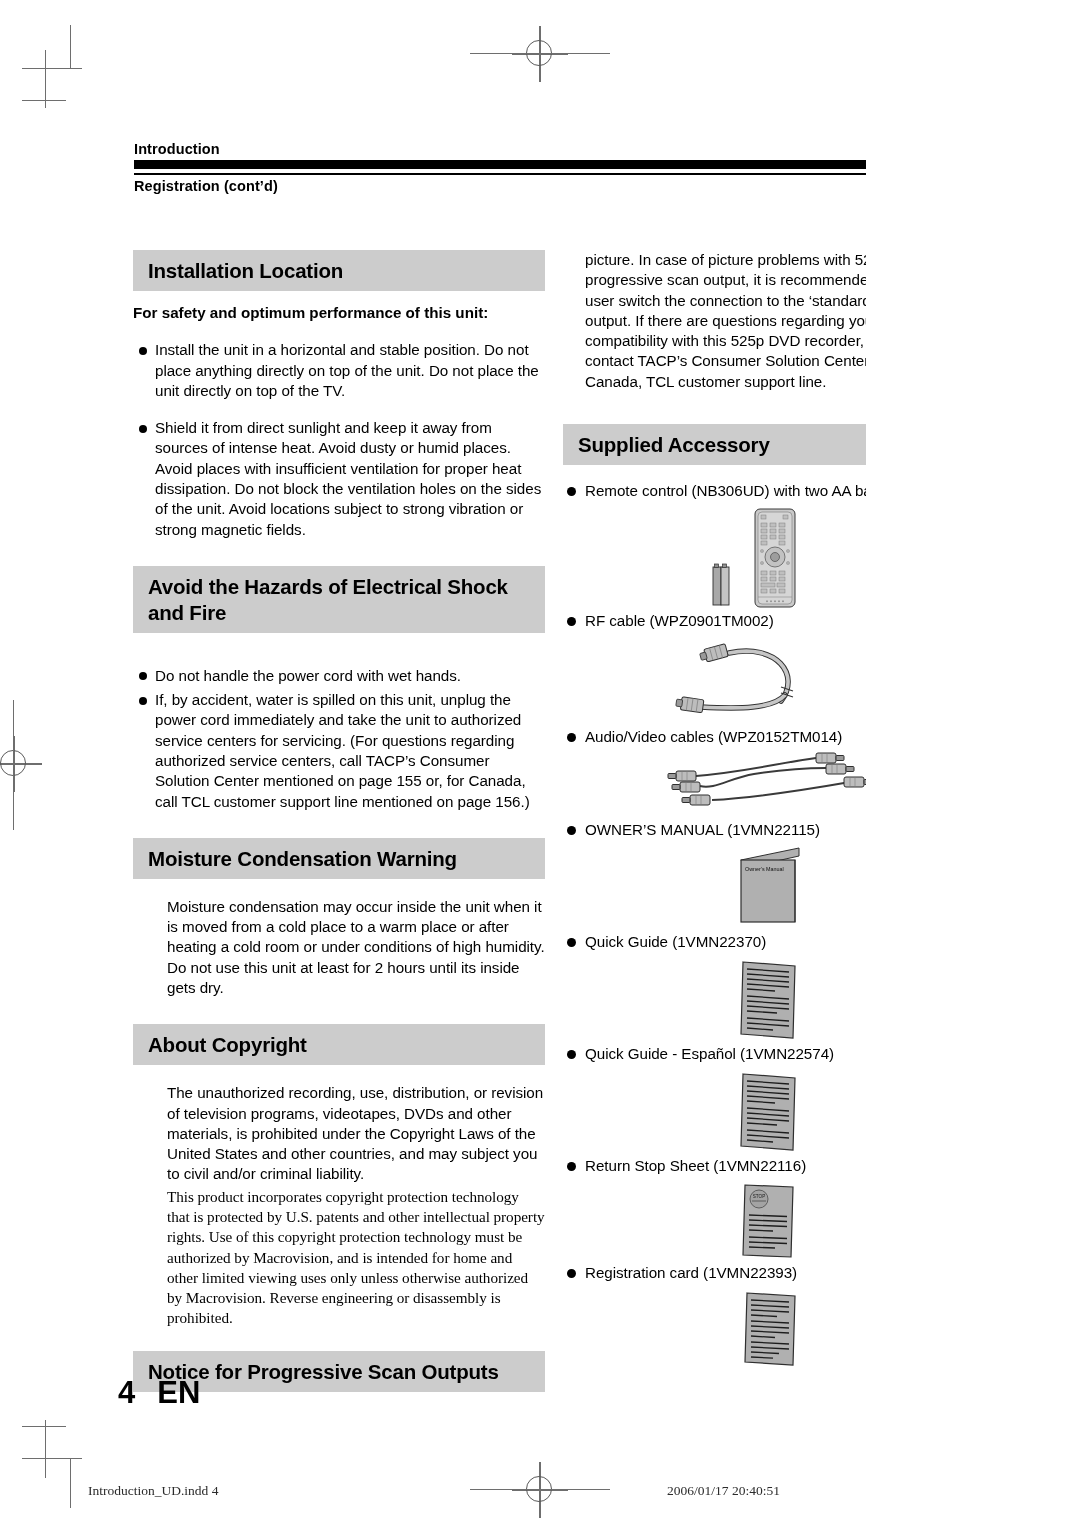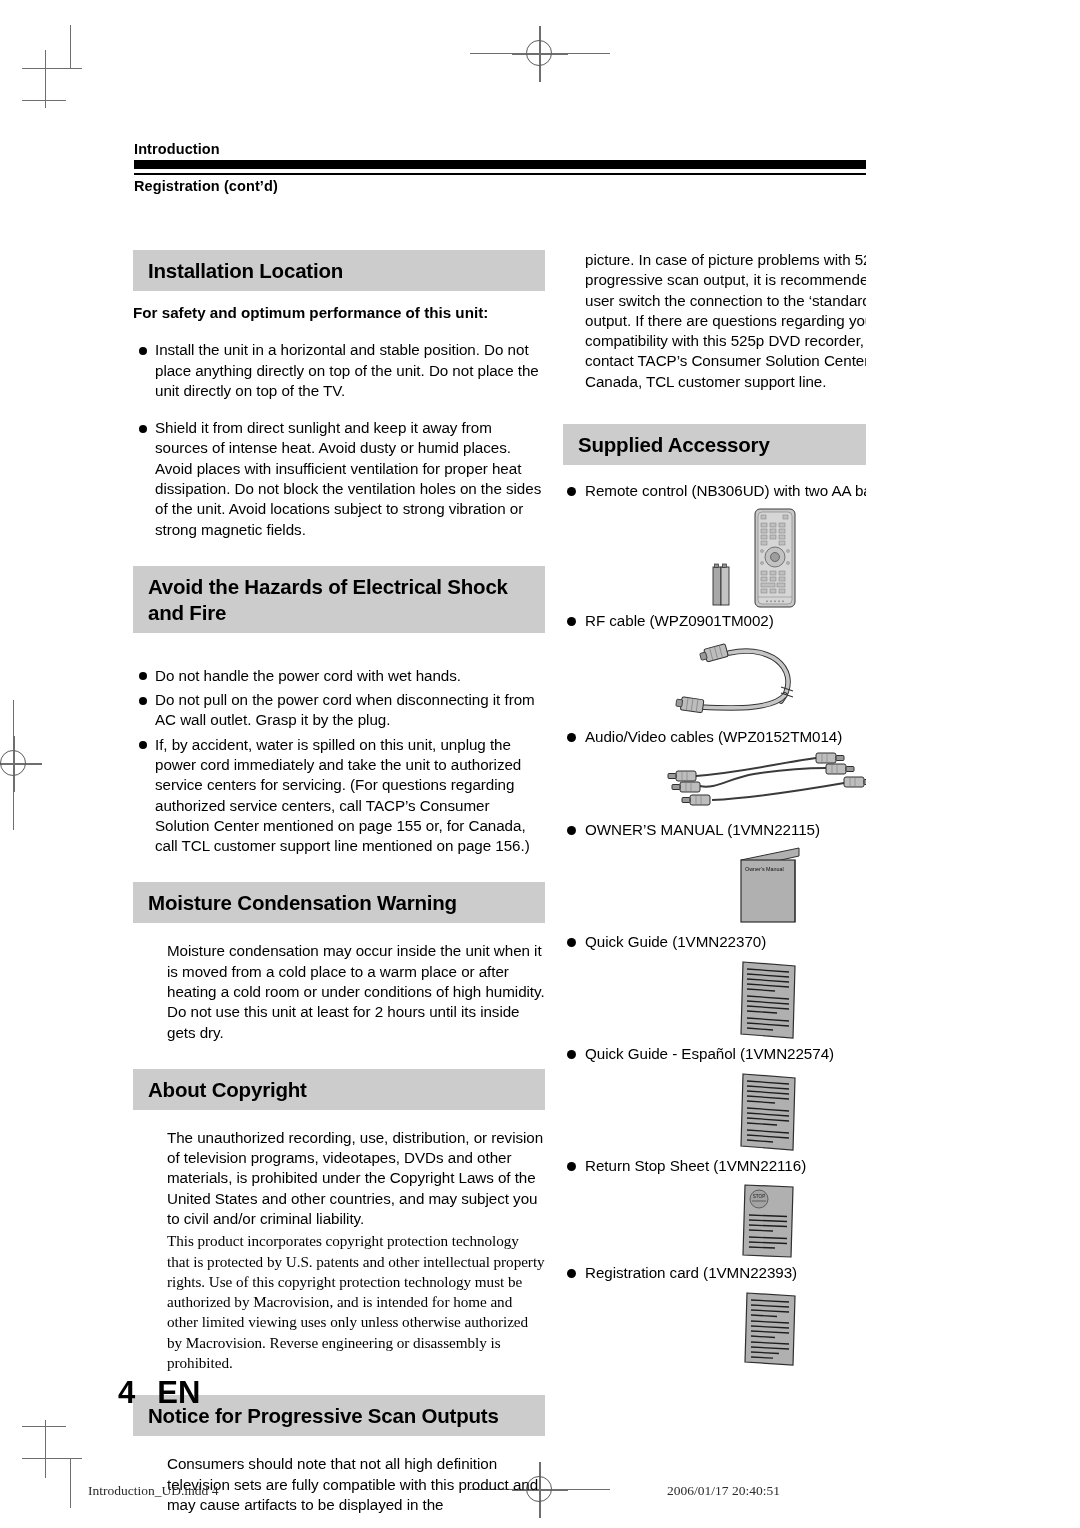--- a/index.html
+++ b/index.html
@@ -293,43 +293,38 @@
 
     <div class="sec-head">Avoid the Hazards of Electrical Shock and Fire</div>
     <div class="gap-16"></div>
     <ul class="bullets">
       <li>
         <span class="dot"></span>
         <span>Do not handle the power cord with wet hands.</span>
       </li>
       <li style="margin-top:4px;">
         <span class="dot"></span>
-        <span>Do not pull on the power cord when disconnecting it from AC wall outlet. Grasp it by the plug.</span>
-      </li>
-      <li style="margin-top:4px;">
-        <span class="dot"></span>
         <span>If, by accident, water is spilled on this unit, unplug the power cord immediately and take the unit to authorized service centers for servicing. (For questions regarding authorized service centers, call TACP’s Consumer Solution Center mentioned on page 155 or, for Canada, call TCL customer support line mentioned on page 156.)</span>
       </li>
     </ul>
 
     <div class="gap-26"></div>
 
     <div class="sec-head">Moisture Condensation Warning</div>
     <p class="para indent pad-top-18">Moisture condensation may occur inside the unit when it is moved from a cold place to a warm place or after heating a cold room or under conditions of high humidity. Do not use this unit at least for 2 hours until its inside gets dry.</p>
 
     <div class="gap-26"></div>
 
     <div class="sec-head">About Copyright</div>
     <p class="para indent pad-top-18">The unauthorized recording, use, distribution, or revision of television programs, videotapes, DVDs and other materials, is prohibited under the Copyright Laws of the United States and other countries, and may subject you to civil and/or criminal liability.</p>
     <p class="para indent">This product incorporates copyright protection technology that is protected by U.S. patents and other intellectual property rights. Use of this copyright protection technology must be authorized by Macrovision, and is intended for home and other limited viewing uses only unless otherwise authorized by Macrovision. Reverse engineering or disassembly is prohibited.</p>
 
     <div class="gap-22"></div>
 
     <div class="sec-head">Notice for Progressive Scan Outputs</div>
-    <p class="para indent pad-top-18">Consumers should note that not all high definition television sets are fully compatible with this product and may cause artifacts to be displayed in the</p>
   </div>
 
   <div class="col col-right">
 
     <p class="para" style="margin-left:22px; width:372px;">picture.  In case of picture problems with 525 progressive scan output, it is recommended that the user switch the connection to the ‘standard definition’ output. If there are questions regarding your TV set compatibility with this 525p DVD recorder, please contact TACP’s Consumer Solution Center or ,for Canada, TCL customer support line.</p>
 
     <div class="gap-32"></div>
 
     <div class="sec-head">Supplied Accessory</div>
 

